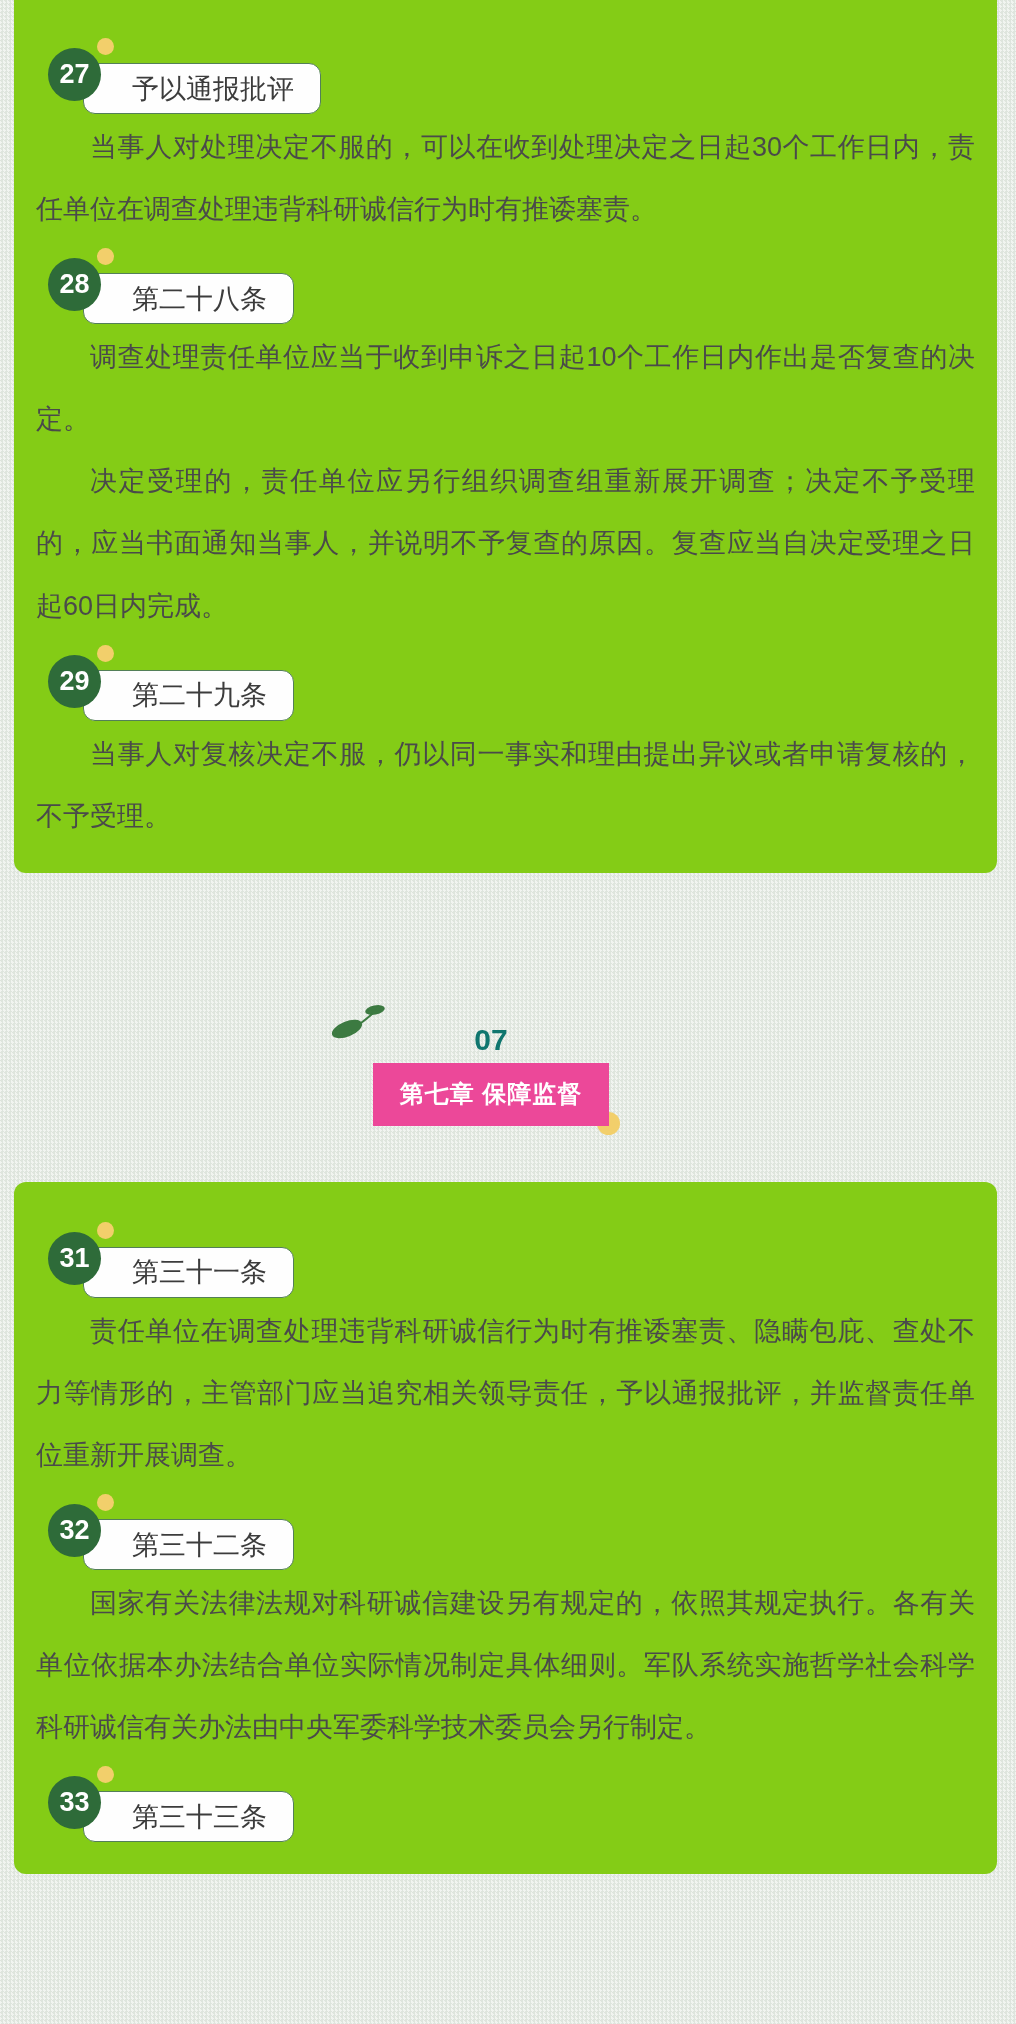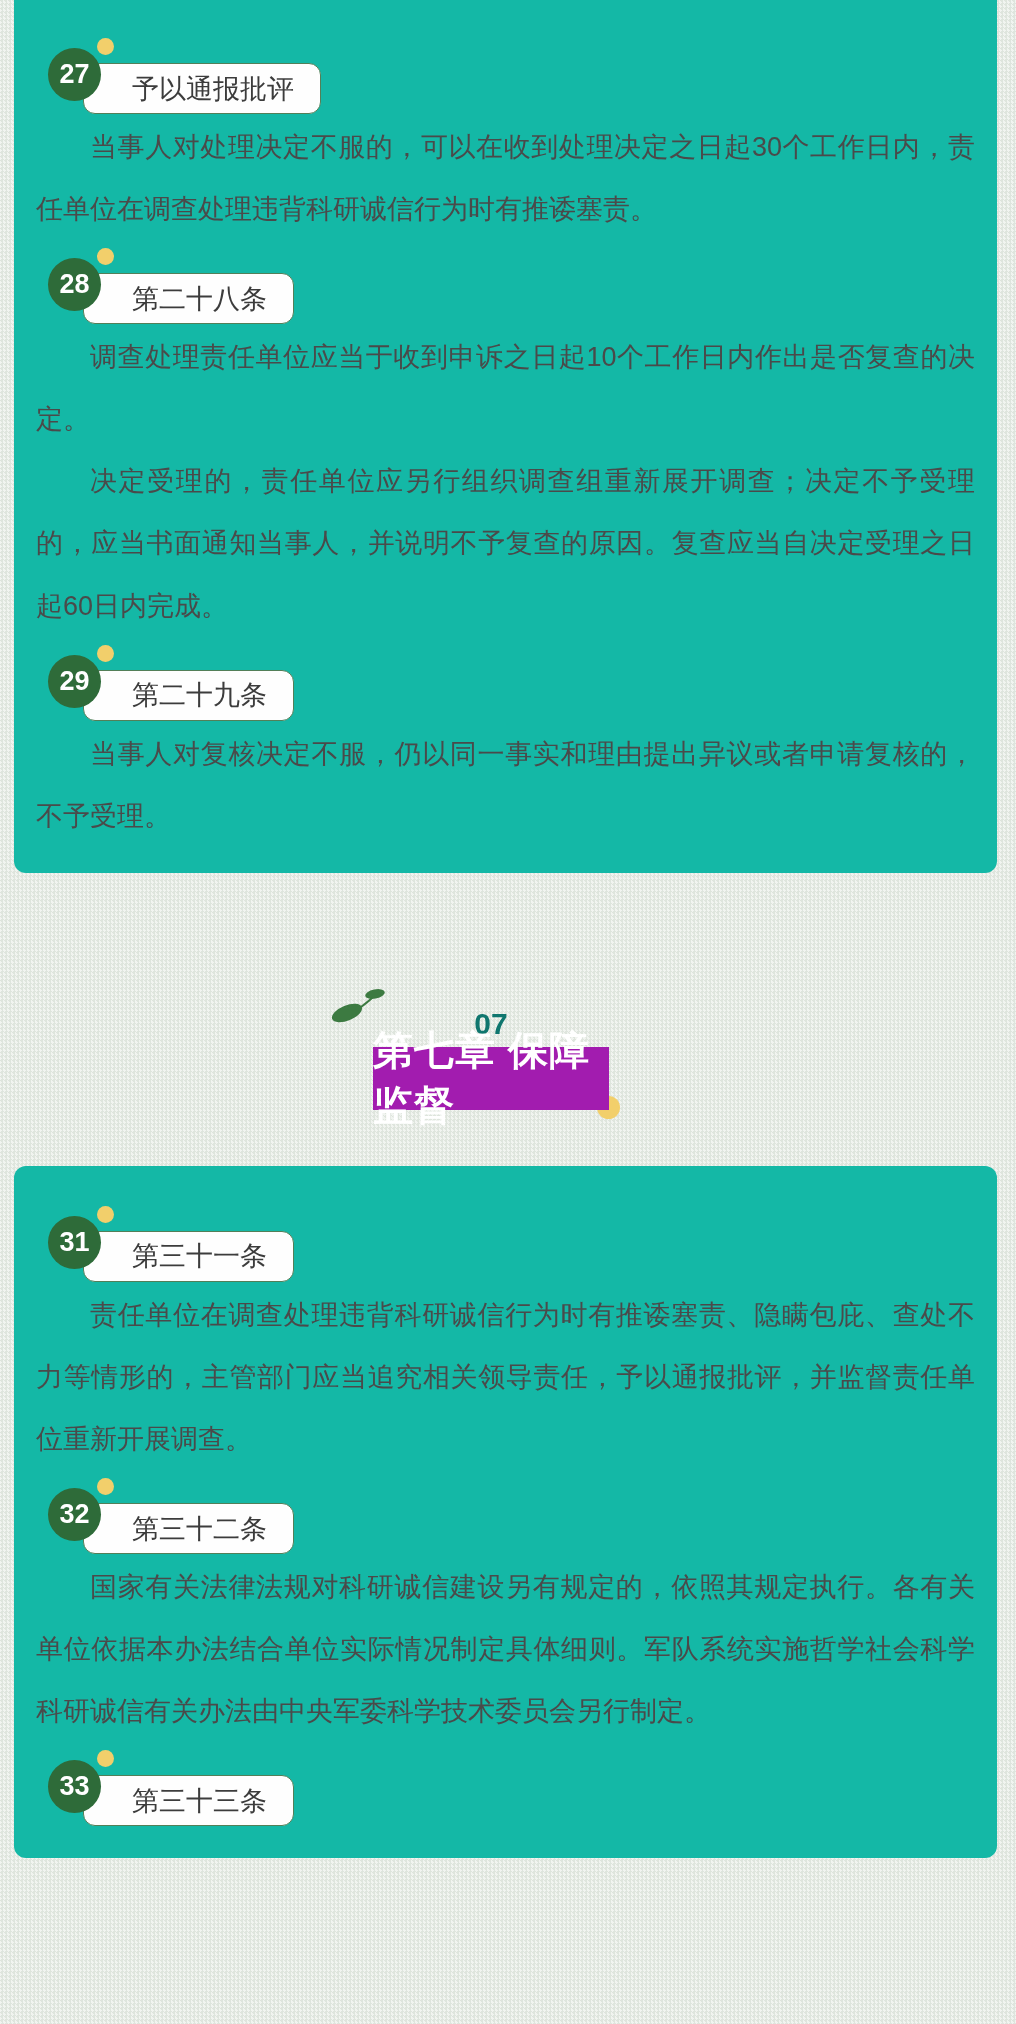--- a/index.html
+++ b/index.html
@@ -7,22 +7,22 @@
     width:1016px;
     min-height:2024px;
     font-family:"Liberation Sans","DejaVu Sans",sans-serif;
     background-color:#e6ebe4;
     background-image:repeating-conic-gradient(from 45deg, rgba(255,255,255,0.45) 0% 25%, rgba(197,209,196,0.22) 0% 50%);
     background-size:4px 4px;
     color:#474747;
     overflow-x:hidden;
   }
   .card{
-    background:#14b8a6;
-    margin:0 19px 0 14px;
+    background:#84cc16;
+    margin:0 19px 16px 14px;
     border-radius:12px;
   }
   .card.card-top{
     border-radius:0 0 12px 12px;
     padding:38px 0 26px 0;
   }
   .card.card-bottom{
     padding:40px 0 30px 0;
   }
   
@@ -108,23 +108,23 @@
     right:-11px; bottom:-9px;
     width:23px; height:23px;
     border-radius:50%;
     background:#f2cf6b;
     z-index:0;
   }
   .banner{
     position:relative;
     z-index:1;
     height:63px;
-    background:#a21caf;
+    background:#ec4899;
     color:#ffffff;
-    font-size:40px;
+    font-size:24px;
     font-weight:bold;
     display:flex;
     align-items:center;
     justify-content:center;
     letter-spacing:1px;
   }
 </style>
 </head>
 <body>
 

